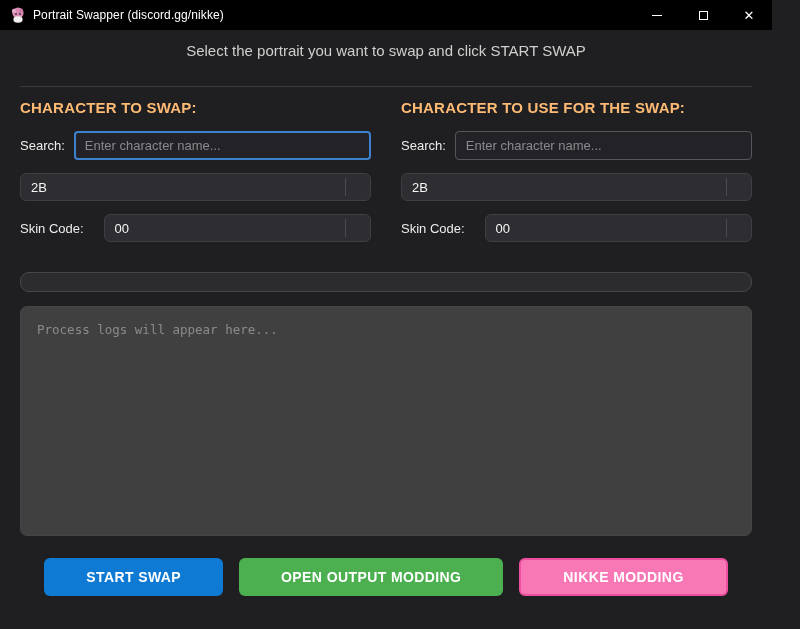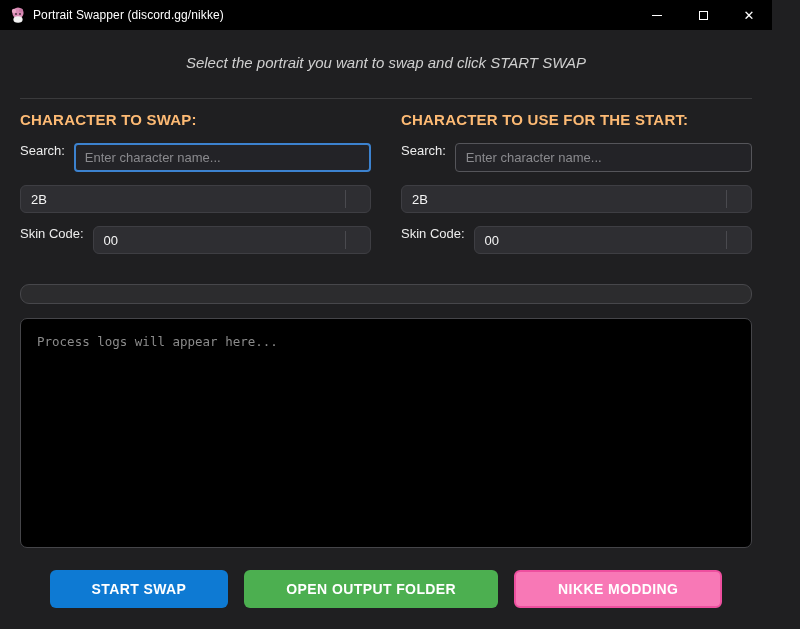--- a/index.html
+++ b/index.html
@@ -21,31 +21,31 @@
   .title { font-size: 12px; color: #ffffff; letter-spacing: .1px; }
   .win-controls { margin-left: auto; display: flex; height: 100%; }
   .win-btn { width: 46px; height: 100%; display: flex; align-items: center; justify-content: center; cursor: default; }
   .glyph-min { width: 10px; height: 1px; background: #fff; display: block; }
   .glyph-max { width: 9px; height: 9px; border: 1px solid #fff; display: block; }
   .glyph-close { font-size: 13px; color: #fff; line-height: 1; font-family: "DejaVu Sans", sans-serif; }
 
   
   .content { flex: 1; padding: 0 20px; }
   .instructions {
-    margin-top: 24px; text-align: center; font-size: 15px; color: #cfcfcf; font-style: italic;
+    margin-top: 12px; text-align: center; font-size: 15px; color: #cfcfcf;
   }
   .divider { border: none; border-top: 1px solid #3a3a3c; margin-top: 27px; }
 
   .columns { display: flex; gap: 30px; margin-top: 12px; }
   .panel { flex: 1; min-width: 0; }
   .panel h2 {
     font-size: 15px; font-weight: bold; color: #fdba74; letter-spacing: .2px;
     margin: 0 0 15px 0;
   }
-  .row { display: flex; align-items: flex-start; gap: 9px; margin-bottom: 13px; }
+  .row { display: flex; align-items: center; gap: 9px; margin-bottom: 13px; }
   .row label { font-size: 13px; color: #ededed; white-space: nowrap; }
 
   .search-input {
     flex: 1; min-width: 0; height: 29px; border-radius: 4px;
     background: #232327; border: 1px solid #55555a;
     color: #e6e6e6; font-size: 13px; padding: 0 10px;
     font-family: "Liberation Sans", sans-serif; outline: none;
   }
   .search-input::placeholder { color: #8a8a8e; }
   .search-input.focused { border: 2px solid var(--accent-blue, #3c82cf); padding: 0 9px; }
@@ -56,29 +56,29 @@
     display: flex; align-items: center; padding: 0 50px 0 10px;
     font-size: 13px; color: #f5f5f5; cursor: default;
   }
   .combo-sep {
     position: absolute; right: 24px; top: 4px; bottom: 4px; width: 1px; background: #4a4a4f;
   }
   .combo-input {
     flex: 1; min-width: 0; background: transparent; border: none; outline: none;
     color: #f5f5f5; font-size: 13px; font-family: "Liberation Sans", sans-serif; height: 100%;
   }
-  .row .combo { flex: 1; min-width: 0; margin-bottom: 0; }
+  .row .combo { flex: 1; min-width: 0; margin-bottom: 0; margin-left: 11px; }
 
   .progress {
     margin-top: 17px; height: 20px; border-radius: 9px;
     background: #2c2c2e; border: 1px solid #47474b;
   }
   .log {
     margin-top: 14px; height: 230px; border-radius: 7px;
-    background: #000000; border: 1px solid #454549;
+    background: #404040; border: 1px solid #454549;
     font-family: "DejaVu Sans Mono", monospace; font-size: 12.5px; color: #8b8b8b;
     padding: 15px 16px; white-space: pre-wrap; overflow: hidden;
   }
 
   .actions { display: flex; justify-content: center; gap: 16px; margin-top: 22px; }
   .btn {
     height: 38px; border: none; border-radius: 6px; color: #fff;
     font-family: "Liberation Sans", sans-serif; font-size: 14px; font-weight: bold;
     letter-spacing: .4px; padding: 0 42px; cursor: pointer;
   }
@@ -136,21 +136,21 @@
         <div class="row" style="margin-top:13px">
           <label>Skin Code:</label>
           <div class="combo">
             <input class="combo-input" type="text" value="00" style="">
             <span class="combo-sep"></span>
           </div>
         </div>
       </section>
 
       <section class="panel">
-        <h2>CHARACTER TO USE FOR THE START:</h2>
+        <h2>CHARACTER TO USE FOR THE SWAP:</h2>
         <div class="row">
           <label>Search:</label>
           <input class="search-input" type="text" placeholder="Enter character name..." style="">
         </div>
         <div class="combo">
           <span>2B</span>
           <span class="combo-sep"></span>
         </div>
         <div class="row" style="margin-top:13px">
           <label>Skin Code:</label>
@@ -162,18 +162,18 @@
       </section>
 
     </div>
 
     <div class="progress"></div>
 
     <div class="log">Process logs will appear here...</div>
 
     <div class="actions">
       <button class="btn blue">START SWAP</button>
-      <button class="btn green">OPEN OUTPUT FOLDER</button>
+      <button class="btn green">OPEN OUTPUT MODDING</button>
       <button class="btn pink">NIKKE MODDING</button>
     </div>
 
   </div>
 </div>
 
 </body></html>

